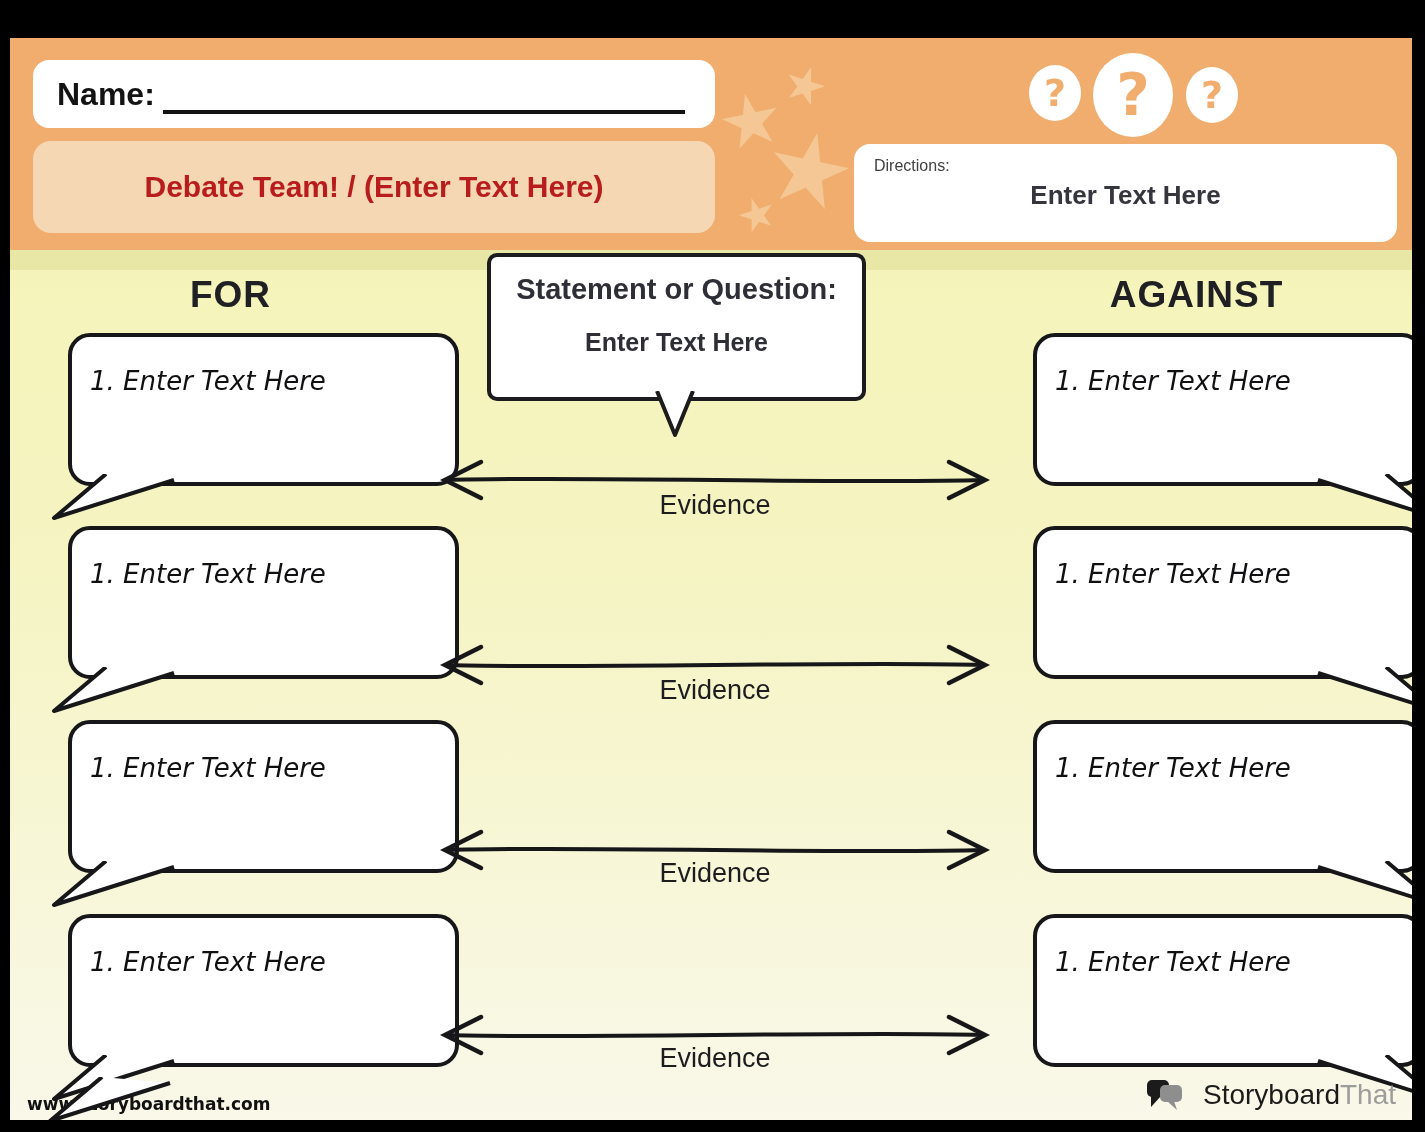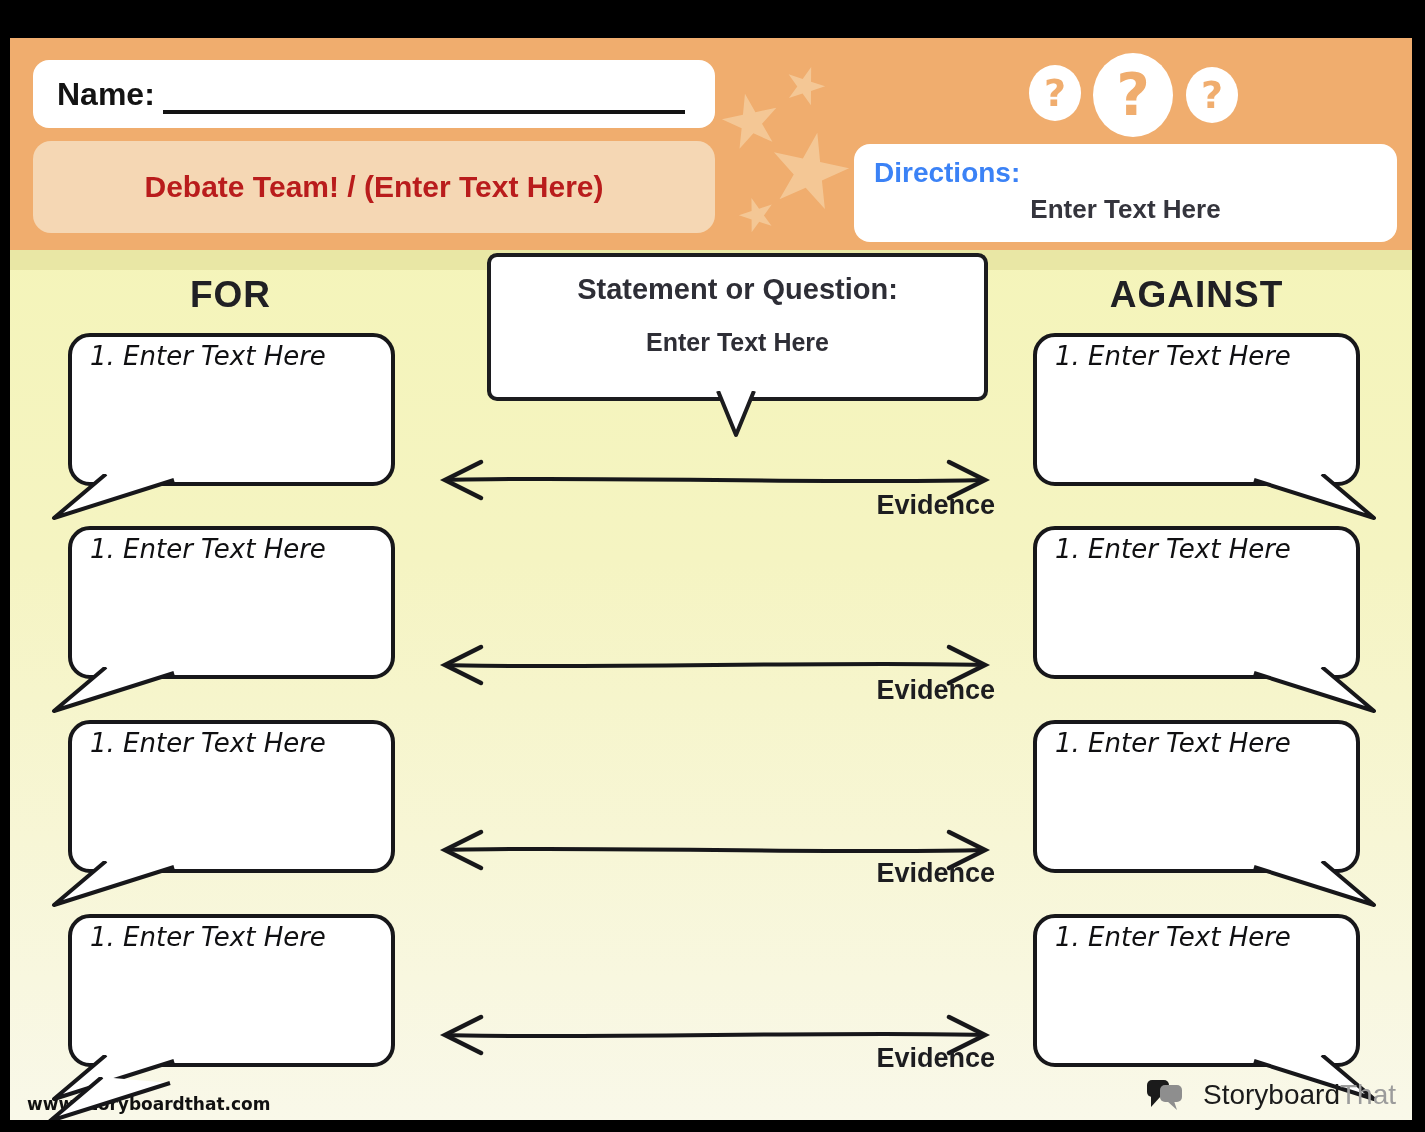--- a/index.html
+++ b/index.html
@@ -30,21 +30,21 @@
     position:absolute; left:23px; top:103px; width:682px; height:92px;
     background:#f5d7b4; border-radius:18px;
     display:flex; align-items:center; justify-content:center;
     font-weight:bold; font-size:30px; color:#b91c1c;
   }
 
   .directions-box {
     position:absolute; left:844px; top:106px; width:543px; height:98px;
     background:#fff; border-radius:16px; padding:13px 20px;
   }
-  .directions-label { font-weight:bold; font-size:28px; color:#3b82f6; }
+  .directions-label { font-weight:normal; font-size:16px; color:#404040; }
   .directions-text  { text-align:center; font-weight:bold; font-size:26px; color:#35353d; margin-top:5px; }
 
   .help {
     position:absolute; background:#fff; border-radius:50%;
     display:flex; align-items:center; justify-content:center;
     color:#f0ad6e; font-weight:bold; font-family:"DejaVu Sans", sans-serif;
   }
   .help-1 { left:1019px; top:27px; width:52px; height:56px; font-size:38px; }
   .help-2 { left:1083px; top:15px; width:80px; height:84px; font-size:58px; }
   .help-3 { left:1176px; top:29px; width:52px; height:56px; font-size:38px; }
@@ -60,46 +60,46 @@
 
   
   .col-heading {
     position:absolute; top:236px; text-align:center;
     font-weight:800; font-size:37px; letter-spacing:1px; color:#202024;
   }
   .for-heading     { left:58px;   width:325px; }
   .against-heading { left:1023px; width:327px; }
 
   .statement {
-    position:absolute; left:477px; top:215px; width:501px; height:148px;
+    position:absolute; left:477px; top:215px; width:379px; height:148px;
     background:#fff; border:4px solid #1c1c1f; border-radius:10px; text-align:center;
   }
   .statement-label { margin-top:16px; font-weight:bold; font-size:29px; color:#2e2e36; }
   .statement-text  { margin-top:22px; font-weight:bold; font-size:25px; color:#2e2e36; }
   .statement-tail  { position:absolute; left:50%; bottom:-42px; transform:translateX(-50%); }
 
   .bubble {
-    position:absolute; width:327px; height:153px; background:#fff;
-    border:4px solid #17171a; border-radius:22px; padding:4px 18px;
+    position:absolute; width:391px; height:153px; background:#fff;
+    border:4px solid #17171a; border-radius:22px; padding:29px 18px;
     font-style:italic; font-size:26px; color:#101012;
     font-family:"DejaVu Sans", sans-serif;
   }
   .bubble.left  { left:58px; }
   .bubble.right { left:1023px; }
   .r1 { top:295px; } .r2 { top:488px; } .r3 { top:682px; } .r4 { top:876px; }
   .tail { position:absolute; }
   .tail-left  { left:-24px;  bottom:-40px; }
   .tail-right { right:-24px; bottom:-40px; }
 
   .arrow { position:absolute; left:425px; width:560px; height:44px; }
   .a1 { top:420px; } .a2 { top:605px; } .a3 { top:790px; } .a4 { top:975px; }
 
   .evidence {
-    position:absolute; left:425px; width:560px; text-align:right;
-    font-weight:700; font-size:27px; color:#1d1d20;
+    position:absolute; left:425px; width:560px; text-align:center;
+    font-weight:400; font-size:27px; color:#1d1d20;
   }
   .e1 { top:452px; } .e2 { top:637px; } .e3 { top:820px; } .e4 { top:1005px; }
 
   
   .site-url {
     position:absolute; left:17px; top:1056px;
     font-weight:bold; font-size:17px; color:#111;
     font-family:"DejaVu Sans", sans-serif;
   }
   .brand {

